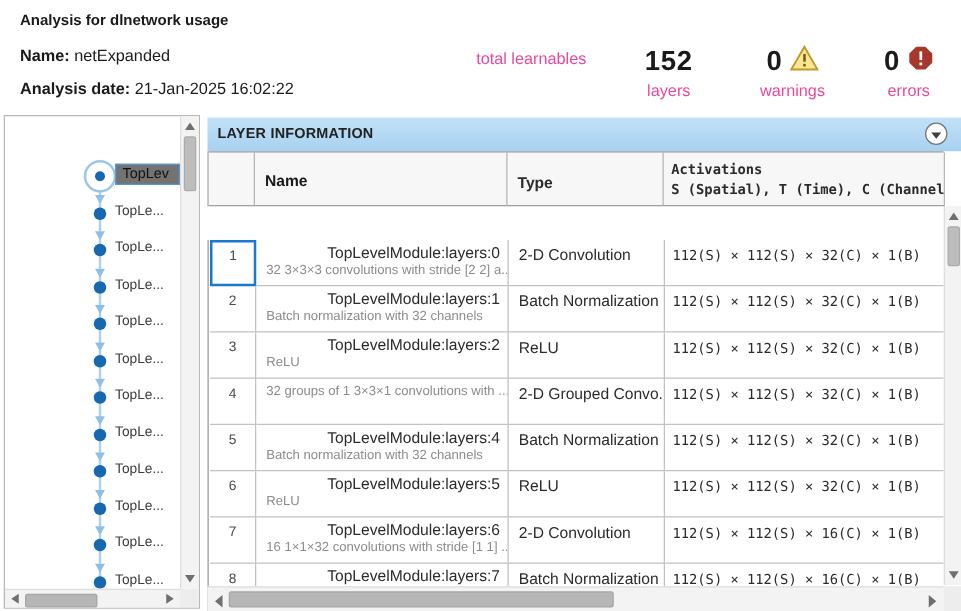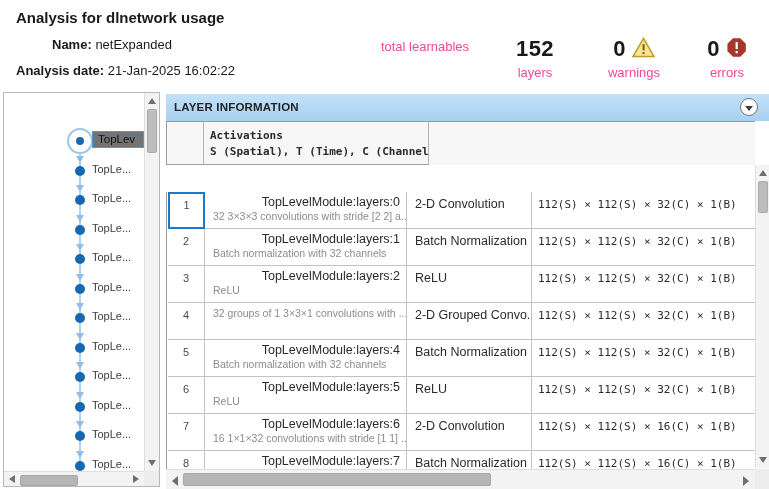--- a/index.html
+++ b/index.html
@@ -1,23 +1,23 @@
 <!DOCTYPE html>
 <html><head>
 <meta charset="utf-8">
 <style>
   * { margin:0; padding:0; box-sizing:border-box; }
   html,body { width:769px; height:489px; background:#ffffff; overflow:hidden;
               font-family:"Liberation Sans", sans-serif; }
   .app { position:relative; width:769px; height:489px; background:#fff; }
 
   
-  .hdr-title { position:absolute; left:16px; top:9px; font-size:15px; font-weight:bold; color:#1a1a1a; }
+  .hdr-title { position:absolute; left:16px; top:9px; font-size:12px; font-weight:bold; color:#1a1a1a; }
   .hdr-meta  { position:absolute; left:16px; font-size:13px; color:#1a1a1a; }
-  .hdr-meta.name { top:37px;margin-left:36px; } .hdr-meta.date { top:63px; }
+  .hdr-meta.name { top:37px; } .hdr-meta.date { top:63px; }
   .hdr-meta .b { font-weight:bold; }
 
   .stat { position:absolute; top:36px; text-align:center; transform:translateX(-50%); }
   .stat-val-row { display:flex; align-items:center; justify-content:center; gap:6px; height:26px; }
   .stat-val { font-size:22px; font-weight:bold; color:#1a1a1a; letter-spacing:0.5px; }
   .stat-lbl { font-size:13px; color:#ec4899; margin-top:3px; }
 
   
   .graph-panel { position:absolute; left:3px; top:92px; width:157px; height:395px;
                  background:#fff; border:1px solid #b9b9b9; }
@@ -192,20 +192,22 @@
     <div class="panel-bar">
       <span>LAYER INFORMATION</span>
       <div class="collapse-btn">
         <div class="tri"></div>
       </div>
     </div>
 
     <div class="tbl">
       <div class="thead">
         <div class="cell c-num"></div>
+        <div class="cell c-name">Name</div>
+        <div class="cell c-type">Type</div>
         <div class="cell c-act">
           <div>Activations</div>
           <div>S (Spatial), T (Time), C (Channel), B (...</div>
         </div>
       </div>
       <div class="tbody" id="tbody">
           <div class="trow sel">
     <div class="cell c-num">1</div>
     <div class="cell c-name">
       <div class="nm">TopLevelModule:layers:0</div>

